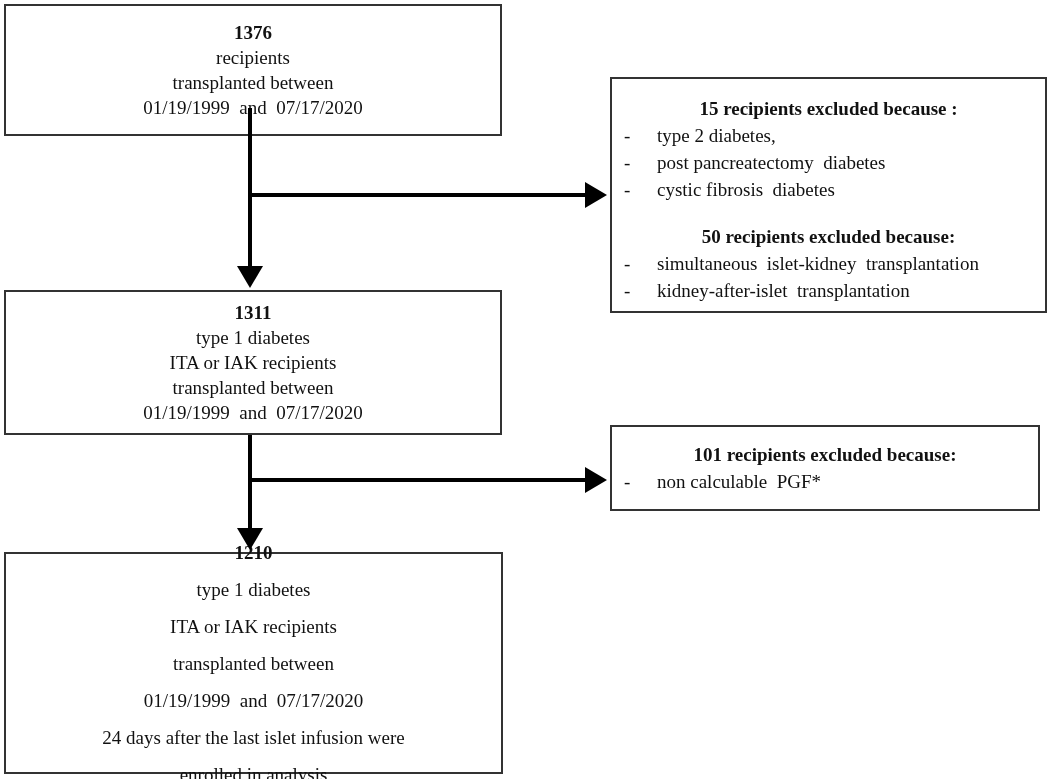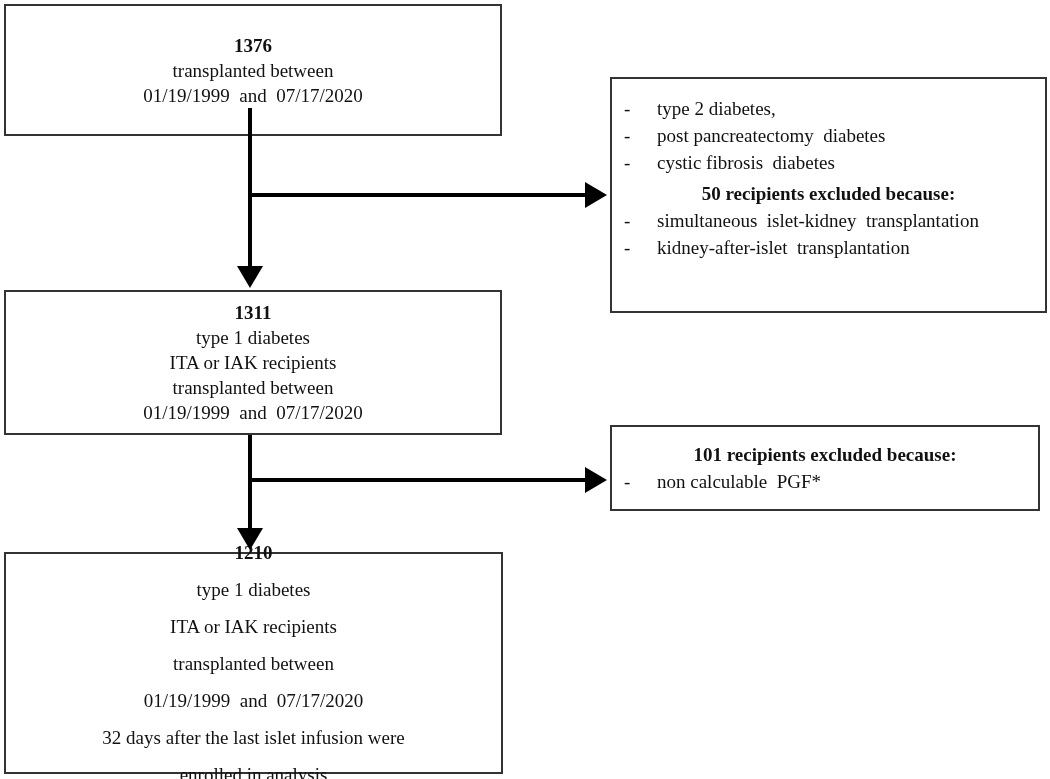--- a/index.html
+++ b/index.html
@@ -28,21 +28,21 @@
   }
   .tline { white-space: pre-wrap; }
   .bline { font-weight: bold; white-space: pre-wrap; }
   .box-top    { left: 4px;   top: 4px;   width: 498px; height: 132px; }
   .box-middle { left: 4px;   top: 290px; width: 498px; height: 145px; align-items: center; }
   .box-bottom { left: 4px;   top: 552px; width: 499px; height: 222px; gap: 12px; }
   .box-excl1  { left: 610px; top: 77px;  width: 437px; height: 236px; padding-top: 16px; line-height: 27px; }
   .box-excl2  { left: 610px; top: 425px; width: 430px; height: 86px; line-height: 27px;
                 display: flex; flex-direction: column; justify-content: center; }
   .excl-header { font-weight: bold; text-align: center; white-space: pre-wrap; }
-  .excl-group2 { margin-top: 4px; }
+  .excl-group2 { margin-top: 20px; }
   .item { display: flex; padding-left: 12px; }
   .dash { width: 33px; flex: none; }
   .itext { white-space: pre-wrap; }
   .vline { position: absolute; width: 4px; background: #000000; }
   .hline { position: absolute; height: 4px; background: #000000; }
   .tri-down {
     position: absolute; width: 0; height: 0;
     border-left: 13px solid transparent;
     border-right: 13px solid transparent;
     border-top: 22px solid #000000;
@@ -62,25 +62,27 @@
   .h2 { left: 248px; top: 478px; width: 340px; }
   .r2 { left: 585px; top: 467px; }
 </style>
 </head>
 <body>
 
 <div class="canvas">
 
   <div class="box center-box box-top">
     <div class="bline">1376</div>
+    <div class="tline">recipients</div>
     <div class="tline">transplanted between</div>
     <div class="tline">01/19/1999  and  07/17/2020</div>
   </div>
 
   <div class="box box-excl1">
+    <div class="excl-header">15 recipients excluded because :</div>
     <div class="item">
       <span class="dash">-</span>
       <span class="itext">type 2 diabetes,</span>
     </div>
     <div class="item">
       <span class="dash">-</span>
       <span class="itext">post pancreatectomy  diabetes</span>
     </div>
     <div class="item">
       <span class="dash">-</span>
@@ -112,21 +114,21 @@
       <span class="itext">non calculable  PGF*</span>
     </div>
   </div>
 
   <div class="box center-box box-bottom">
     <div class="bline">1210</div>
     <div class="tline">type 1 diabetes</div>
     <div class="tline">ITA or IAK recipients</div>
     <div class="tline">transplanted between</div>
     <div class="tline">01/19/1999  and  07/17/2020</div>
-    <div class="tline">32 days after the last islet infusion were</div>
+    <div class="tline">24 days after the last islet infusion were</div>
     <div class="tline">enrolled in analysis</div>
   </div>
 
   <div class="vline v1"></div>
   <div class="tri-down a1"></div>
   <div class="hline h1"></div>
   <div class="tri-right r1"></div>
 
   <div class="vline v2"></div>
   <div class="tri-down a2"></div>

